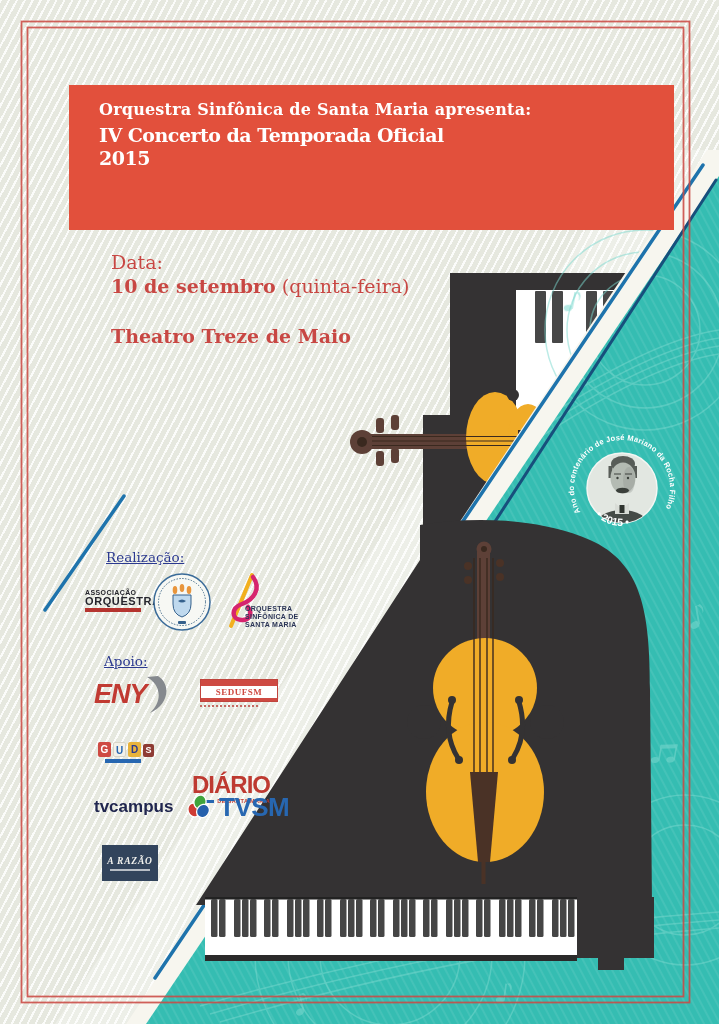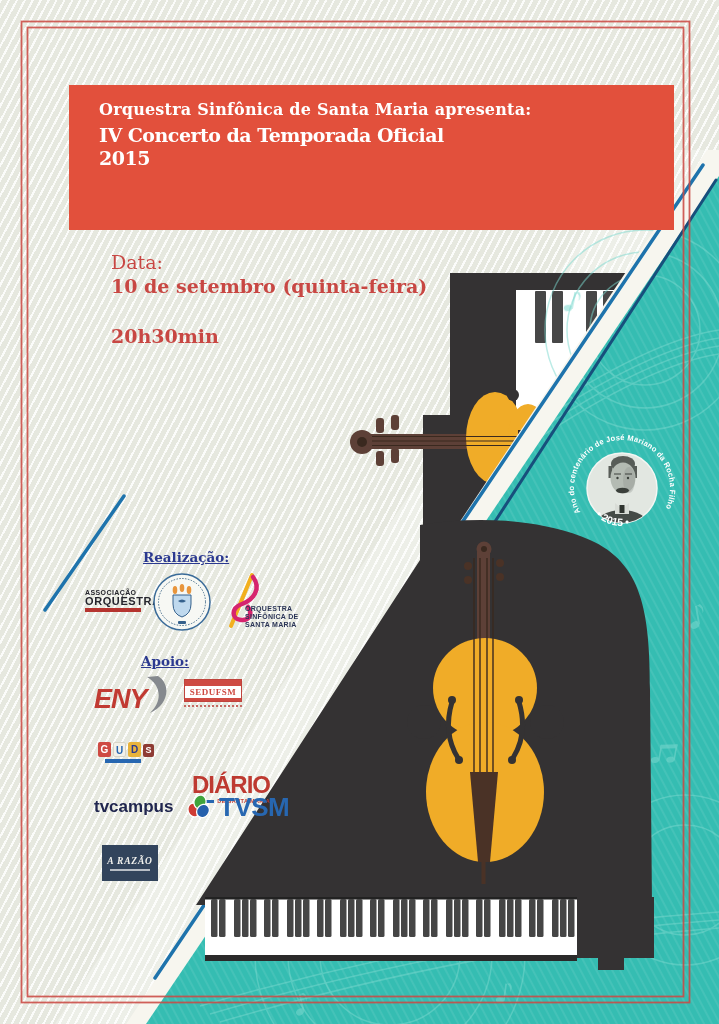--- a/index.html
+++ b/index.html
@@ -13,32 +13,32 @@
   .abs{position:absolute;}
   
   .hdr{left:69px;top:85px;width:605px;height:145px;background:#E2503C;color:#fff;box-sizing:border-box;padding:15px 20px 16px 30px;}
   .hdr-presenter{font-size:16px;font-weight:bold;letter-spacing:.2px;margin-bottom:5px;}
   .hdr-title{font-size:19px;font-weight:bold;line-height:1.2;letter-spacing:-.5px;}
   
   .details{left:95px;top:250px;color:#C84743;margin-left:16px;}
   .dgroup{margin-bottom:26px;}
   .dlabel{font-size:19px;line-height:24px;}
   .dvalue{font-size:19px;line-height:24px;font-weight:bold;}
-  .dnote{font-weight:bold;}
+  .dnote{font-weight:normal;}
   
-  .seclabel{color:#2B3990;font-weight:bold;font-size:13.5px;text-decoration:underline;margin-left:37px;}
+  .seclabel{color:#2B3990;font-weight:normal;font-size:13.5px;text-decoration:underline;}
   
   .assoc{left:85px;top:589px;width:70px;color:#26262E;text-align:left;font-family:"Liberation Sans",sans-serif;}
   .assoc-l1{font-size:7px;font-weight:bold;letter-spacing:.4px;}
   .assoc-l2{font-size:11px;font-weight:bold;letter-spacing:.6px;line-height:10px;}
   .assoc-bar{width:56px;height:4px;background:#B5342F;margin-top:2px;}
   .ossm-text{left:245px;top:605px;width:60px;color:#2B3557;font-family:"Liberation Sans",sans-serif;font-size:7px;font-weight:bold;line-height:8px;letter-spacing:.3px;}
   .eny{left:94px;top:674px;color:#C13A32;font-family:"Liberation Sans",sans-serif;font-style:italic;font-weight:900;font-size:27px;letter-spacing:-1px;line-height:30px;}
-  .eny-wrap{display:flex;align-items:flex-end;}
-  .sedufsm{left:184px;top:679px;width:58px;font-family:"Liberation Serif",serif;}
+  .eny-wrap{display:flex;align-items:center;}
+  .sedufsm{left:200px;top:679px;width:78px;font-family:"Liberation Serif",serif;}
   .sedufsm-box{border:1px solid #C0443D;background:#fff;}
   .sedufsm-top{height:6px;background:#CE4A42;}
   .sedufsm-mid{color:#CE4A42;font-size:9px;font-weight:bold;text-align:center;letter-spacing:.5px;line-height:12px;}
   .sedufsm-bot{height:3px;background:#CE4A42;}
   .sedufsm-tag{margin-top:3px;border-top:2px dotted #C66A63;width:58px;}
   .guds{left:98px;top:742px;font-family:"Liberation Sans",sans-serif;}
   .guds-row{display:flex;align-items:flex-end;}
   .tile{width:13px;height:15px;border-radius:2px;font-size:10px;font-weight:bold;text-align:center;line-height:15px;margin-right:2px;}
   .tile-g{background:#CE4A42;color:#fff;}
   .tile-u{background:#F3F1E9;color:#2767B1;border:1px solid #D8D5C8;box-sizing:border-box;}
@@ -234,23 +234,23 @@
     <div class="hdr-title">IV Concerto da Temporada Oficial</div>
     <div class="hdr-title">2015</div>
   </div>
 
   <div class="abs details">
     <div class="dgroup">
       <div class="dlabel">Data:</div>
       <div class="dvalue"><span>10 de setembro</span><span class="dnote"> (quinta-feira)</span></div>
     </div>
     <div class="dgroup">
+      <div class="dvalue">Theatro Treze de Maio</div>
     </div>
     <div class="dgroup">
-      <div class="dvalue">20h30min</div>
     </div>
   </div>
 
   <div class="abs seclabel" style="left:106px;top:549px;">Realização:</div>
 
   <div class="abs assoc">
     <div class="assoc-l1">ASSOCIAÇÃO</div>
     <div class="assoc-l2">ORQUESTRA</div>
     <div class="assoc-bar"></div>
   </div>

